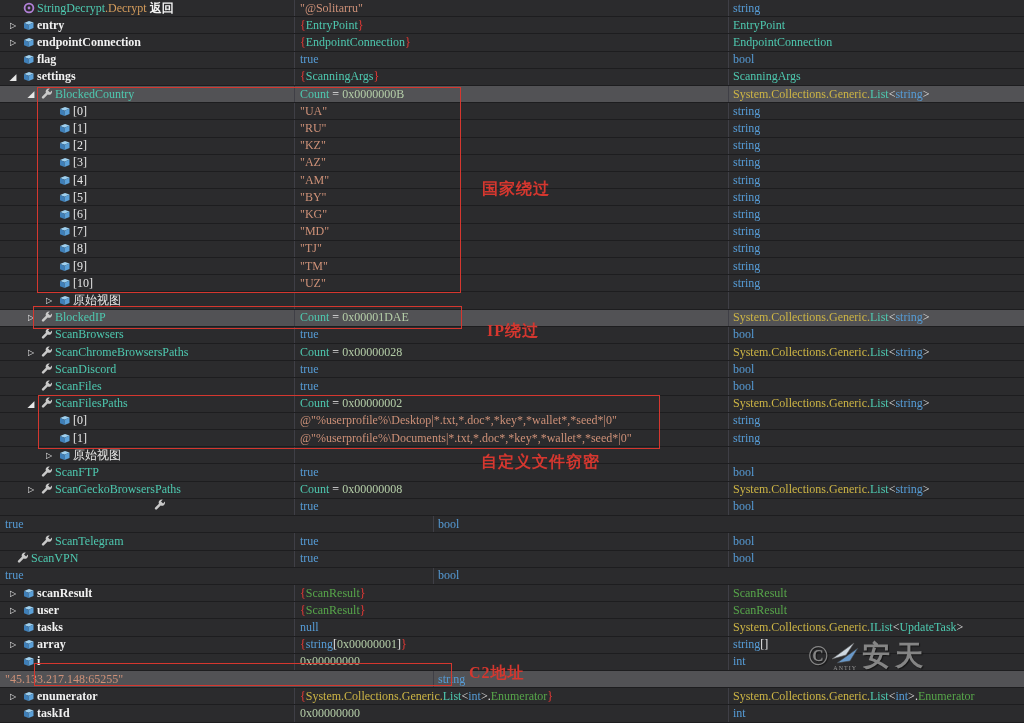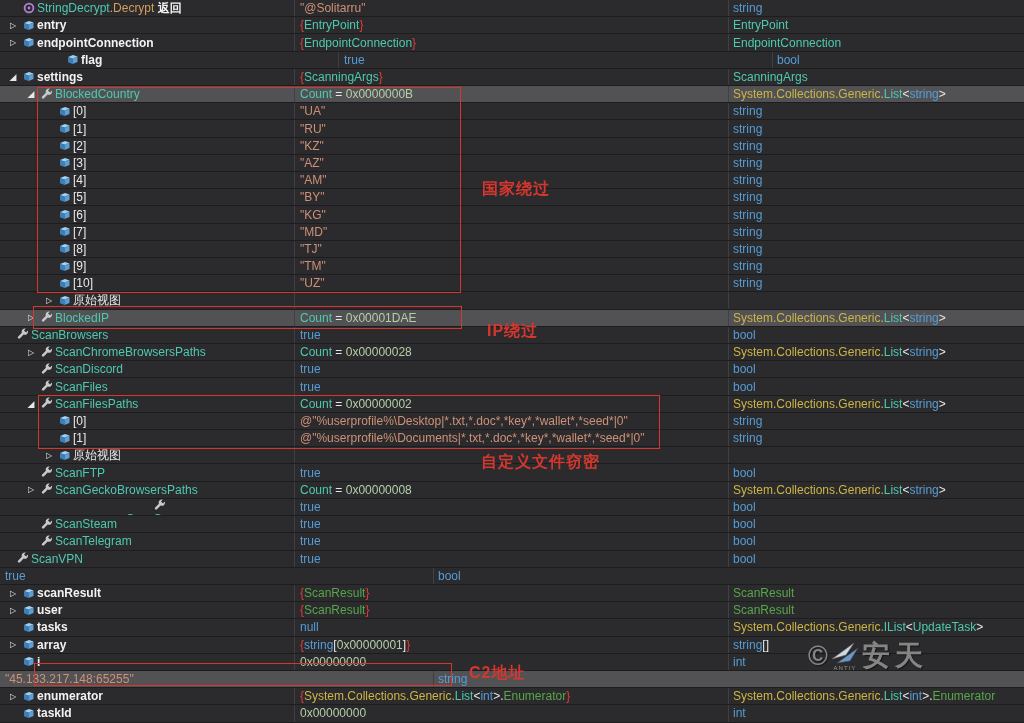--- a/index.html
+++ b/index.html
@@ -1,17 +1,17 @@
 <!DOCTYPE html>
 <html><head>
 <meta charset="utf-8">
 <style>
   html,body{margin:0;padding:0;background:#1f1f21;}
   #app{position:relative;width:1024px;height:723px;background:#2b2b2d;overflow:hidden;
-       font-family:Liberation Sans, sans-serif;font-size:12px;color:#f0f0f0;}
+       font-family:Liberation Serif, serif;font-size:12px;color:#f0f0f0;}
   .row{display:flex;height:17.214px;box-sizing:border-box;border-bottom:1px solid #1d1d1f;background:#2b2b2d;align-items:center;}
   .row.hl{background:#525255;}
   .cell{height:100%;box-sizing:border-box;display:flex;align-items:center;overflow:hidden;white-space:nowrap;}
   .name-cell{width:295px;border-right:1px solid #3f3f46;}
   .value-cell{width:434px;border-right:1px solid #3f3f46;padding-left:5px;}
   .type-cell{flex:1;padding-left:4px;}
   .expander{width:14px;display:inline-block;text-align:center;color:#e8e8e8;font-size:8px;flex:none;}
   .icon-slot{width:17px;display:inline-flex;align-items:center;justify-content:center;flex:none;}
   .segs span{white-space:pre;}
   .c-w{color:#e8e8e8;}
@@ -95,21 +95,21 @@
           <span class="c-red">{</span>
           <span class="c-teal">EndpointConnection</span>
           <span class="c-red">}</span>
         </div>
     <div class="cell type-cell segs">
           <span class="c-teal">EndpointConnection</span>
         </div>
   </div>
 
   <div class="row">
-    <div class="cell name-cell" style="padding-left: 6px; margin-left: 44px;">
+    <div class="cell name-cell" style="padding-left: 6px;">
       <span class="expander"></span>
       <span class="icon-slot">
             <svg width="13" height="11" viewBox="0 0 13 11">
               <path d="M2 3 L7 1 L11.5 2.6 L6.5 4.8 Z" fill="#9fd0ef"></path>
               <path d="M2 3 L6.5 4.8 L6.5 10 L2 8.2 Z" fill="#3f7fb8"></path>
               <path d="M6.5 4.8 L11.5 2.6 L11.5 7.9 L6.5 10 Z" fill="#5ba0d8"></path>
             </svg>
           </span>
       <span class="segs"><span class="c-wb">flag</span></span>
     </div>
@@ -421,21 +421,21 @@
     <div class="cell type-cell segs">
           <span class="c-yellow">System.Collections.Generic.</span>
           <span class="c-teal">List</span>
           <span class="c-w">&lt;</span>
           <span class="c-blue">string</span>
           <span class="c-w">&gt;</span>
         </div>
   </div>
 
   <div class="row">
-    <div class="cell name-cell" style="">
+    <div class="cell name-cell" style="padding-left: 24px;">
       <span class="expander"></span>
       <span class="icon-slot">
             <svg width="13" height="13" viewBox="0 0 13 13">
               <path d="M11.8 2.6 a3.1 3.1 0 0 1 -4.1 3.9 L4 10.2 a1.25 1.25 0 0 1 -1.8 -1.8 L5.9 4.7 a3.1 3.1 0 0 1 3.9 -4.1 L8 2.4 L10.1 4.5 Z" fill="#c9c9c9"></path>
             </svg>
           </span>
       <span class="segs"><span class="c-teal">ScanBrowsers</span></span>
     </div>
     <div class="cell value-cell segs">
           <span class="c-blue">true</span>
@@ -639,29 +639,20 @@
     </div>
     <div class="cell value-cell segs">
           <span class="c-blue">true</span>
         </div>
     <div class="cell type-cell segs">
           <span class="c-blue">bool</span>
         </div>
   </div>
 
   <div class="row">
-    <div class="cell name-cell" style="padding-left: 24px;">
-      <span class="expander"></span>
-      <span class="icon-slot">
-            <svg width="13" height="13" viewBox="0 0 13 13">
-              <path d="M11.8 2.6 a3.1 3.1 0 0 1 -4.1 3.9 L4 10.2 a1.25 1.25 0 0 1 -1.8 -1.8 L5.9 4.7 a3.1 3.1 0 0 1 3.9 -4.1 L8 2.4 L10.1 4.5 Z" fill="#c9c9c9"></path>
-            </svg>
-          </span>
-      <span class="segs"><span class="c-teal">ScanSteam</span></span>
-    </div>
     <div class="cell value-cell segs">
           <span class="c-blue">true</span>
         </div>
     <div class="cell type-cell segs">
           <span class="c-blue">bool</span>
         </div>
   </div>
 
   <div class="row">
     <div class="cell name-cell" style="padding-left: 24px;">

